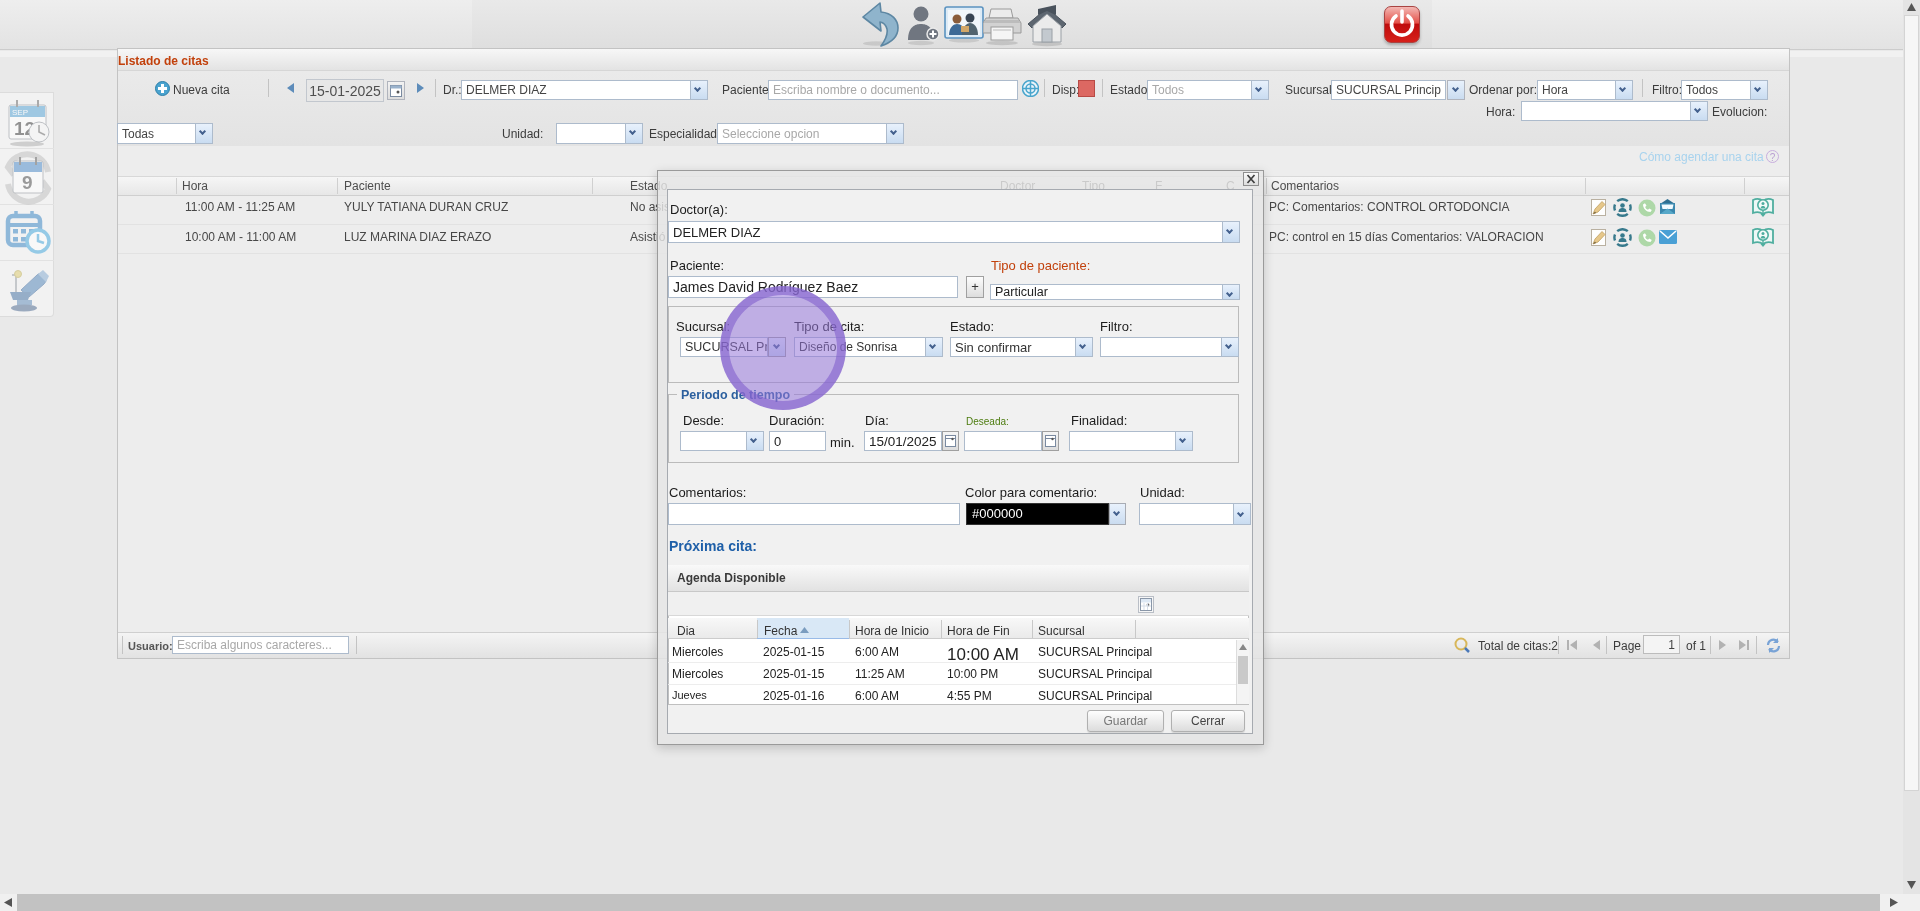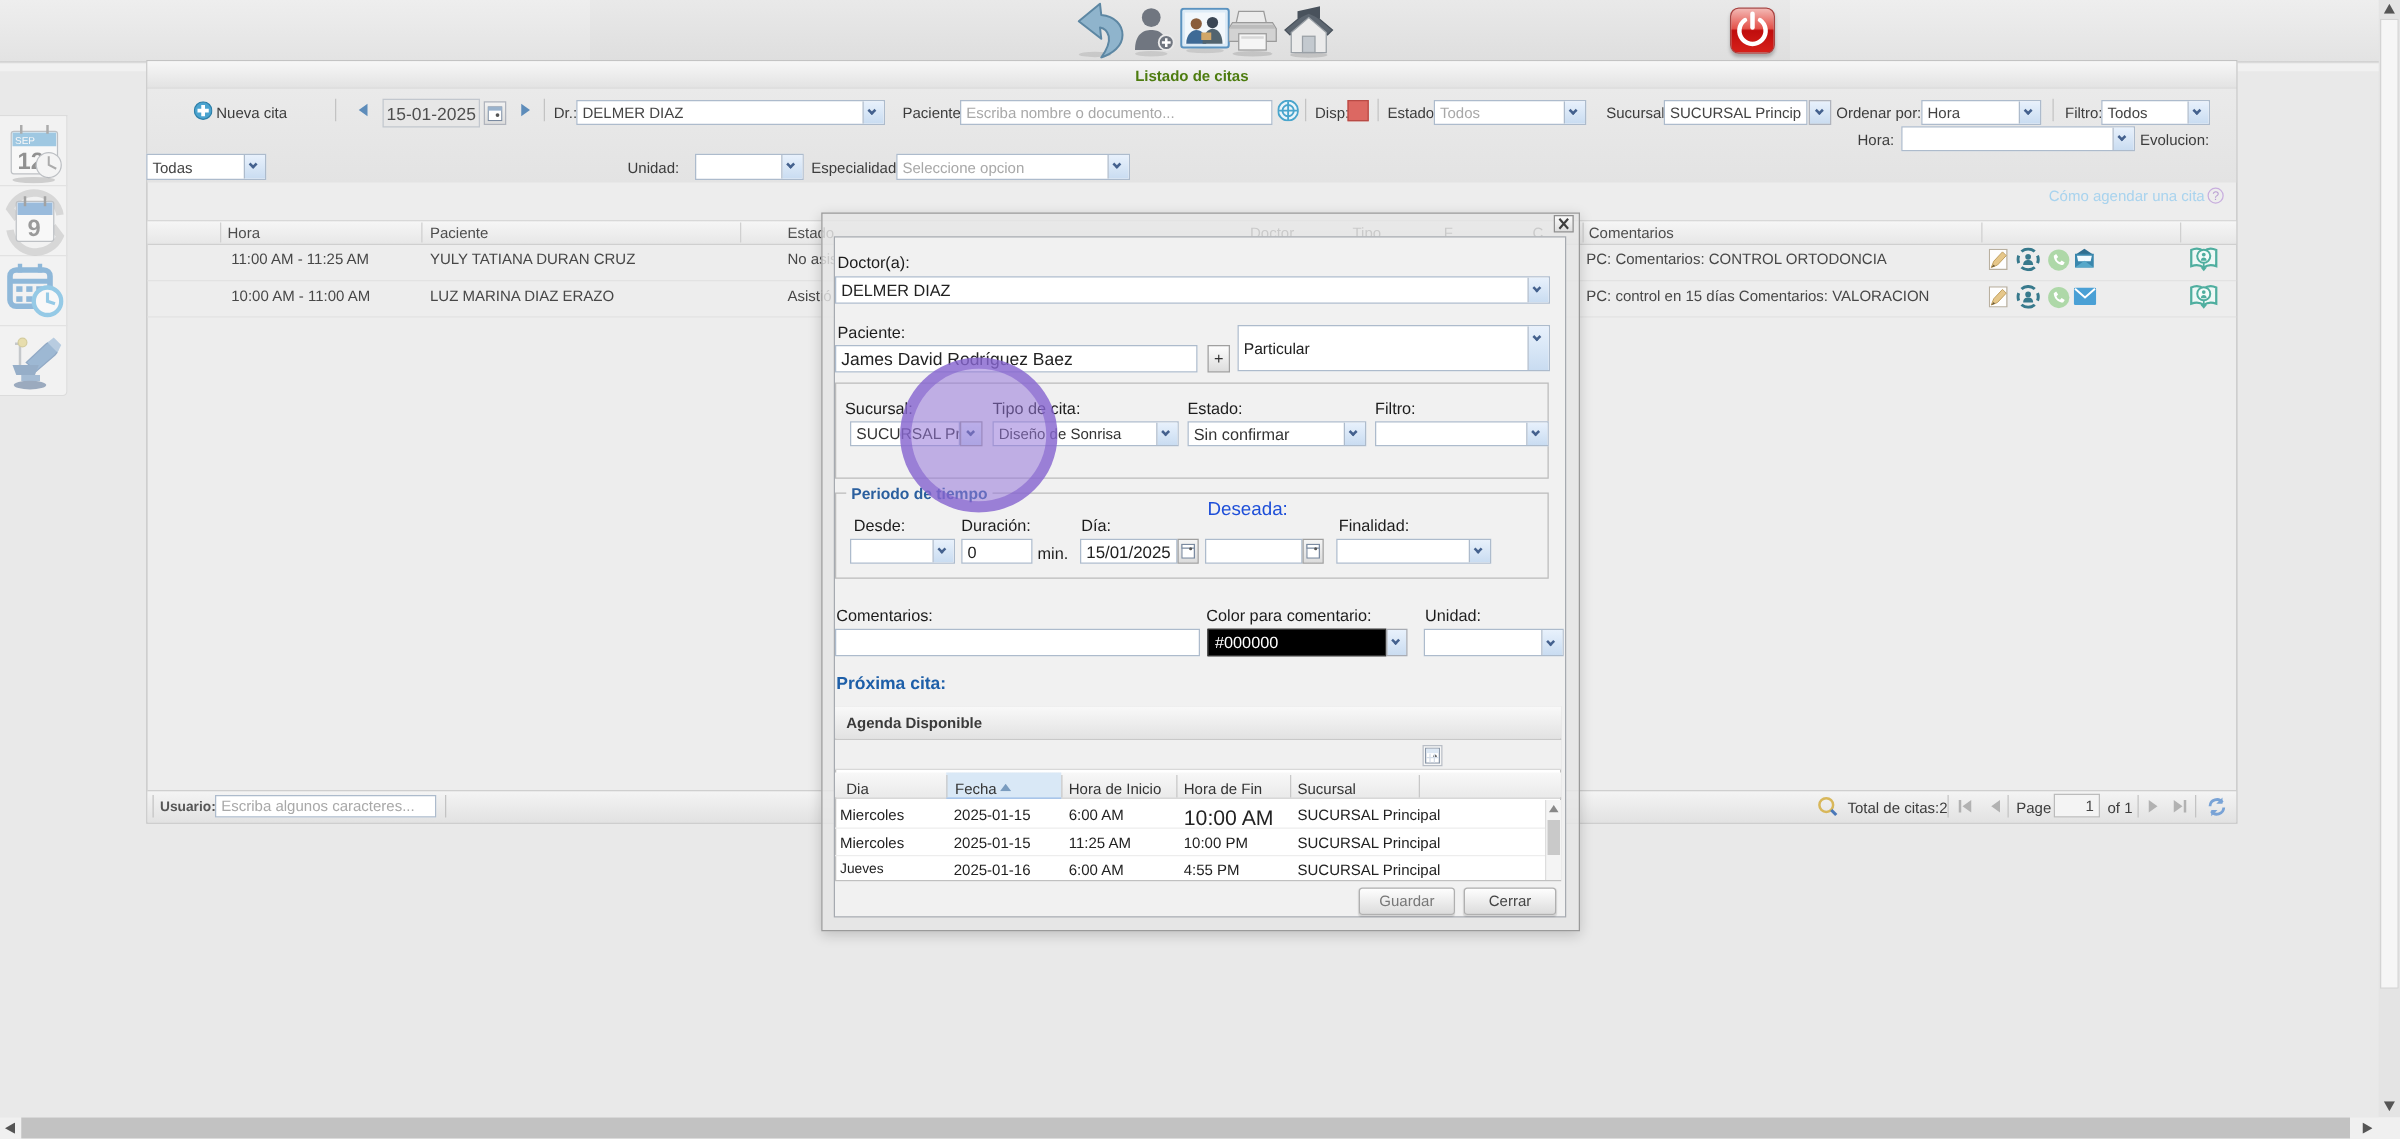--- a/index.html
+++ b/index.html
@@ -112,21 +112,21 @@
   <rect x="12" y="38" width="15" height="5" fill="#5b88b8"></rect>
   <ellipse cx="19" cy="46" rx="13" ry="3.5" fill="#46648c"></ellipse>
   <path d="M7 13 L11 13 L11 30" fill="none" stroke="#9aa0a6" stroke-width="2"></path>
   <circle cx="13" cy="12" r="3.5" fill="#ddca6a" stroke="#b8a84a"></circle>
 </svg>
 </div>
 
 <div class="abs" style="left:117px;top:48px;width:1673px;height:611px;background:#ededed;border:1px solid #c3c3c3"></div>
 
 <div class="abs" style="left:118px;top:49px;width:1671px;height:22px;background:linear-gradient(#f7f7f7,#e3e3e3);border-bottom:1px solid #d6d6d6"></div>
-<div class="abs" style="left:118px;top:54px;width:1671px;text-align:center;font-size:12px;font-weight:bold;color:#4d7c0f">Listado de citas</div>
+<div class="abs" style="left:118px;top:54px;width:1671px;text-align:left;font-size:12px;font-weight:bold;color:#c2410c">Listado de citas</div>
 
 <div class="abs" style="left:118px;top:71px;width:1671px;height:75px;background:linear-gradient(#eaeaea,#e3e3e3)"></div>
 <div class="lbl" style="left:173px;top:83px">Nueva cita</div>
 <svg class="abs" style="left:155px;top:81px" width="15" height="15" viewBox="0 0 15 15">
   <circle cx="7.5" cy="7.5" r="7" fill="#4aa3cf" stroke="#2d7fa8"></circle>
   <rect x="6" y="3" width="3" height="9" fill="#fff"></rect>
       <rect x="3" y="6" width="9" height="3" fill="#fff"></rect>
 </svg>
 <div class="sep" style="left:268px;top:79px;height:18px"></div>
 <svg class="abs" style="left:285px;top:82px" width="10" height="12" viewBox="0 0 10 12">
@@ -373,21 +373,21 @@
 
 <div class="lbl" style="left:670px;top:202px;font-size:13px;color:#1c1c1c">Doctor(a):</div>
 <div class="in" style="left:668px;top:221px;width:572px;height:22px;font-size:13px;color:#222">DELMER DIAZ<div class="tg">
         <i style="top:6px"></i>
       </div></div>
 
 <div class="lbl" style="left:670px;top:258px;font-size:13px;color:#1c1c1c">Paciente:</div>
 <div class="in" style="left:668px;top:276px;width:290px;height:22px;font-size:14px;color:#222">James David Rodríguez Baez</div>
 <div class="abs" style="left:966px;top:276px;width:18px;height:22px;background:linear-gradient(#fdfdfd,#ddd);border:1px solid #a0a0a0;font-size:13px;color:#333;text-align:center;line-height:20px">+</div>
 <div class="lbl" style="left:991px;top:258px;font-size:13px;color:#c2410c">Tipo de paciente:</div>
-<div class="in" style="left:990px;top:260px;width:250px;height:37px;font-size:12.5px;color:#222">Particular<div class="tg">
+<div class="in" style="left:990px;top:284px;width:250px;height:16px;font-size:12.5px;color:#222">Particular<div class="tg">
         <i style="top:6px"></i>
       </div></div>
 
 <div class="abs" style="left:668px;top:306px;width:571px;height:77px;border:1px solid #bbb"></div>
 <div class="lbl" style="left:676px;top:319px;font-size:13px;color:#1c1c1c">Sucursal:</div>
 <div class="lbl" style="left:794px;top:319px;font-size:13px;color:#1c1c1c">Tipo de cita:</div>
 <div class="lbl" style="left:950px;top:319px;font-size:13px;color:#1c1c1c">Estado:</div>
 <div class="lbl" style="left:1100px;top:319px;font-size:13px;color:#1c1c1c">Filtro:</div>
 <div class="in" style="left:680px;top:337px;width:88px;height:20px;font-size:12.5px;color:#333;padding-right:0">SUCURSAL Princ</div>
 <div class="abs" style="left:768px;top:337px;width:18px;height:20px;background:linear-gradient(#e8f1fc,#cadcf0);border:1px solid #a0a0a0">
@@ -403,21 +403,21 @@
       <div class="tg">
         <i></i>
       </div>
     </div>
 
 <div class="abs" style="left:668px;top:394px;width:571px;height:69px;border:1px solid #bbb"></div>
 <div class="abs" style="left:677px;top:388px;background:#f1f1f1;padding:0 4px;font-size:12.5px;font-weight:bold;color:#2b5f9e">Periodo de tiempo</div>
 <div class="lbl" style="left:683px;top:413px;font-size:13px;color:#1c1c1c">Desde:</div>
 <div class="lbl" style="left:769px;top:413px;font-size:13px;color:#1c1c1c">Duración:</div>
 <div class="lbl" style="left:865px;top:413px;font-size:13px;color:#1c1c1c">Día:</div>
-<div class="lbl" style="left:966px;top:399px;font-size:15px;color:#1d4ed8">Deseada:</div>
+<div class="lbl" style="left:966px;top:416px;font-size:10px;color:#4d7c0f">Deseada:</div>
 <div class="lbl" style="left:1071px;top:413px;font-size:13px;color:#1c1c1c">Finalidad:</div>
 <div class="in" style="left:680px;top:431px;width:84px;height:20px;font-size:13px">
       <div class="tg">
         <i></i>
       </div>
     </div>
 <div class="in" style="left:769px;top:431px;width:57px;height:20px;font-size:13px;color:#222">0</div>
 <div class="lbl" style="left:830px;top:435px;font-size:13px;color:#1c1c1c">min.</div>
 <div class="in" style="left:864px;top:431px;width:78px;height:20px;font-size:13.5px;color:#222">15/01/2025</div>
 <div class="abs" style="left:942px;top:431px;width:17px;height:20px;background:linear-gradient(#f5f5f5,#dcdcdc);border:1px solid #a0a0a0">

